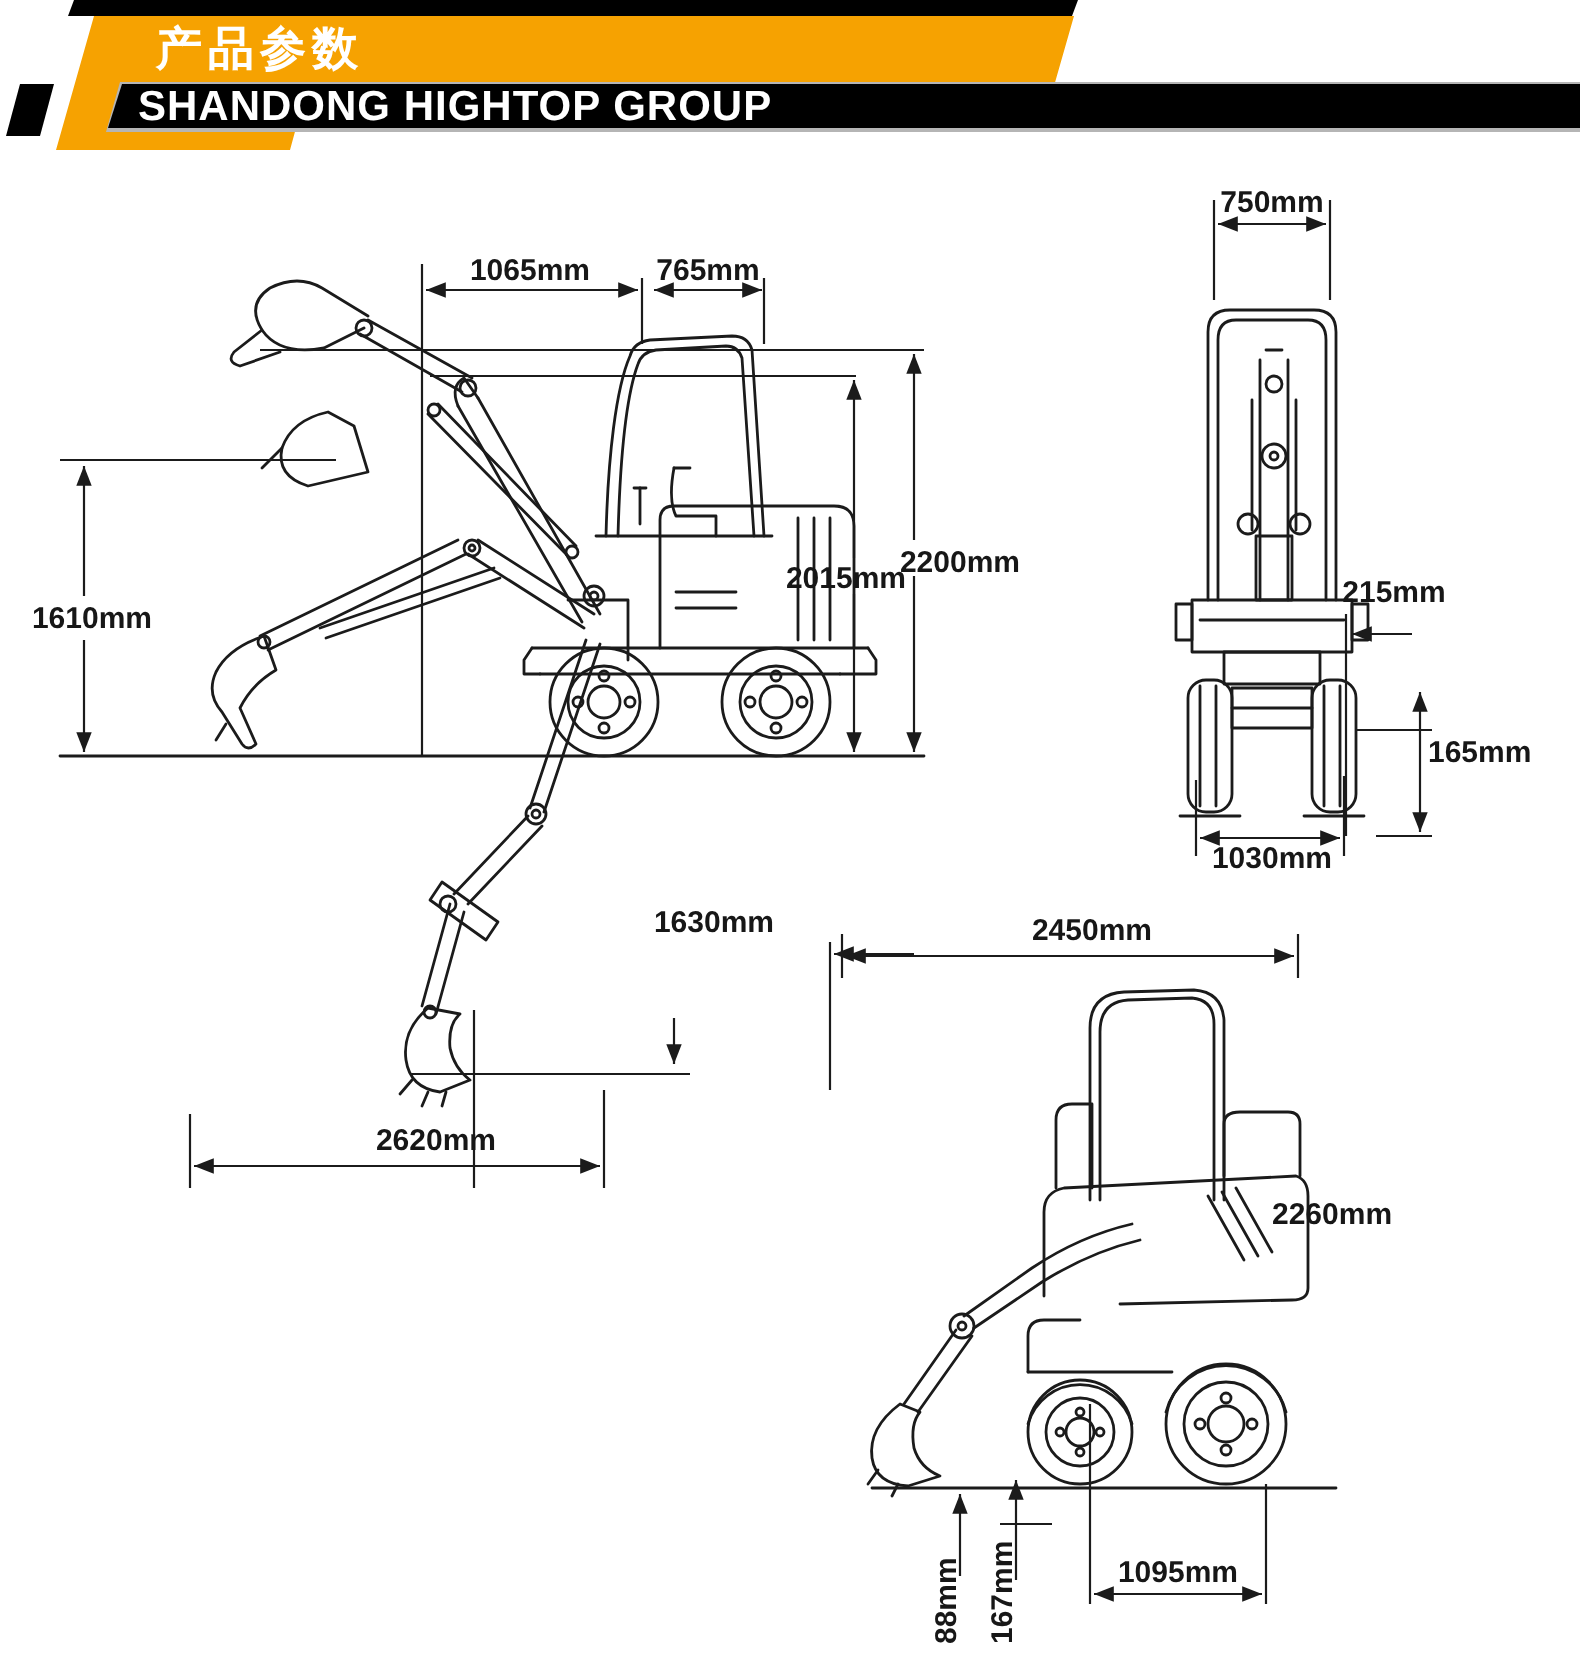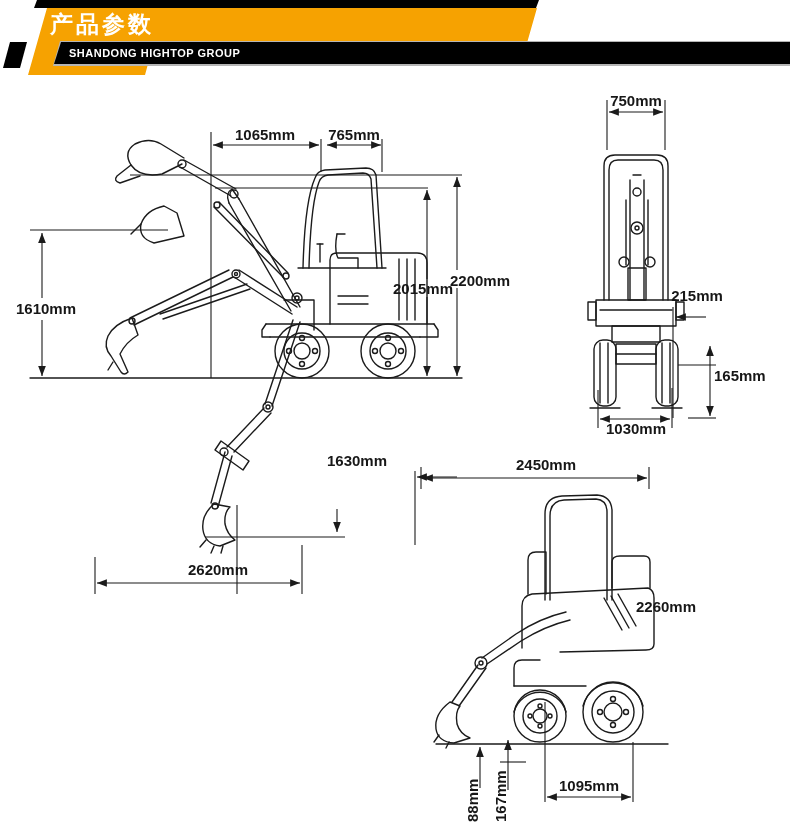--- a/index.html
+++ b/index.html
@@ -6,23 +6,23 @@
   .page{position:relative;width:790px;height:829px;background:#ffffff;overflow:hidden;
         font-family:"Liberation Sans","DejaVu Sans",sans-serif;}
   
   .header{position:absolute;left:0;top:0;width:790px;height:80px;}
   .hshape{position:absolute;left:0;top:0;width:790px;height:80px;}
   .h-top-stripe{background:#000000;clip-path:polygon(37px 0px,539px 0px,536px 8px,34px 8px);}
   .h-ribbon{background:#F6A201;clip-path:polygon(47px 8px,537px 8px,521px 64px,148px 64px,145px 75px,28px 75px);}
   .h-bar-shadow{background:#b5b5b5;clip-path:polygon(60px 41px,790px 41px,790px 66px,53px 66px);}
   .h-bar{background:#000000;clip-path:polygon(61px 42px,790px 42px,790px 64px,54px 64px);}
   .h-notch{background:#000000;clip-path:polygon(10px 42px,27px 42px,20px 68px,3px 68px);}
-  .h-title{position:absolute;left:50px;top:11px;color:#ffffff;font-size:23px;font-weight:bold;
+  .h-title{position:absolute;left:78px;top:11px;color:#ffffff;font-size:23px;font-weight:bold;
            letter-spacing:3px;line-height:26px;white-space:nowrap;}
-  .h-company{position:absolute;left:69px;top:43px;color:#ffffff;font-size:11px;font-weight:bold;
+  .h-company{position:absolute;left:69px;top:43px;color:#ffffff;font-size:21px;font-weight:bold;
            letter-spacing:0.5px;line-height:21px;white-space:nowrap;}
   
   svg.diagram{position:absolute;left:0;top:80px;}
   .art path,.art circle,.art rect{fill:none;stroke:#1b1b1b;stroke-width:1.4;stroke-linecap:round;stroke-linejoin:round;}
   .dim path{fill:none;stroke:#1b1b1b;stroke-width:1.1;stroke-linecap:butt;}
   text.dlabel{fill:#171717;font-family:"Liberation Sans","DejaVu Sans",sans-serif;
               font-size:15px;font-weight:bold;}
   text.mid{text-anchor:middle;}
 </style>
 </head>

